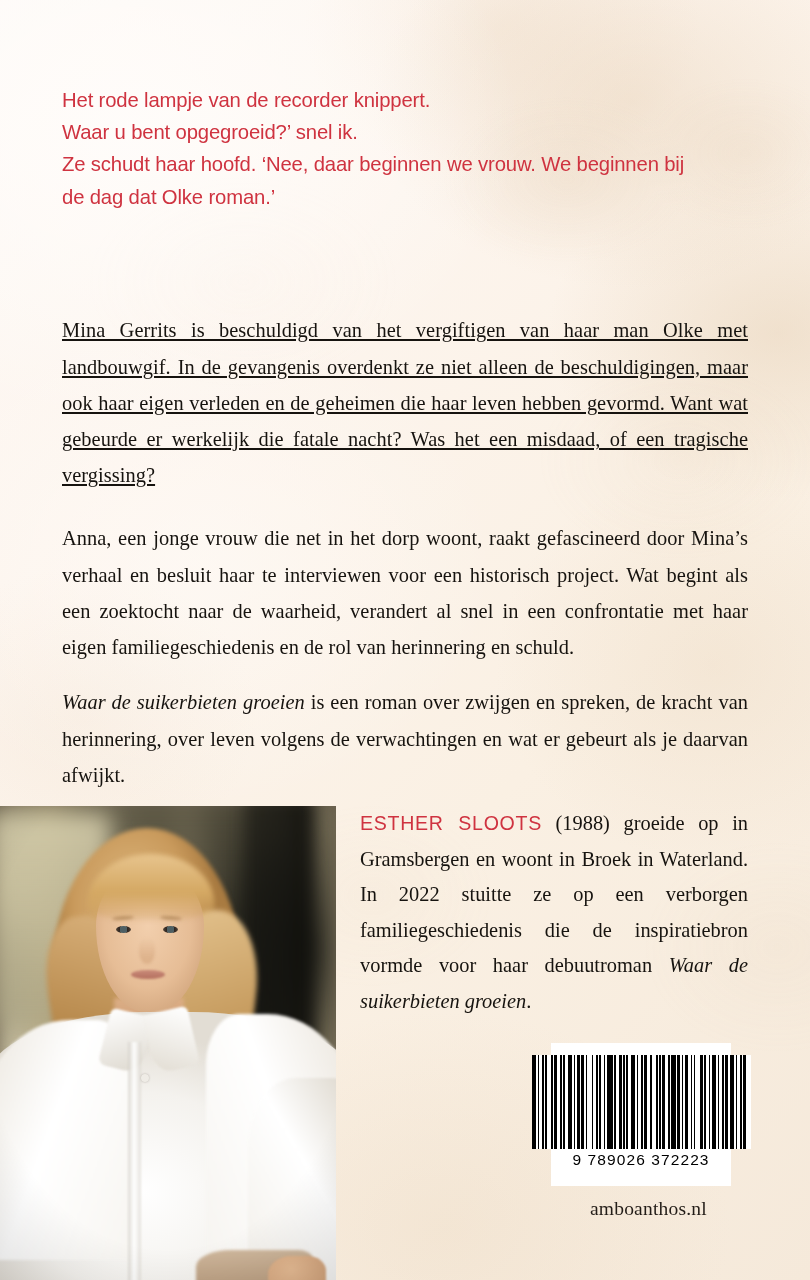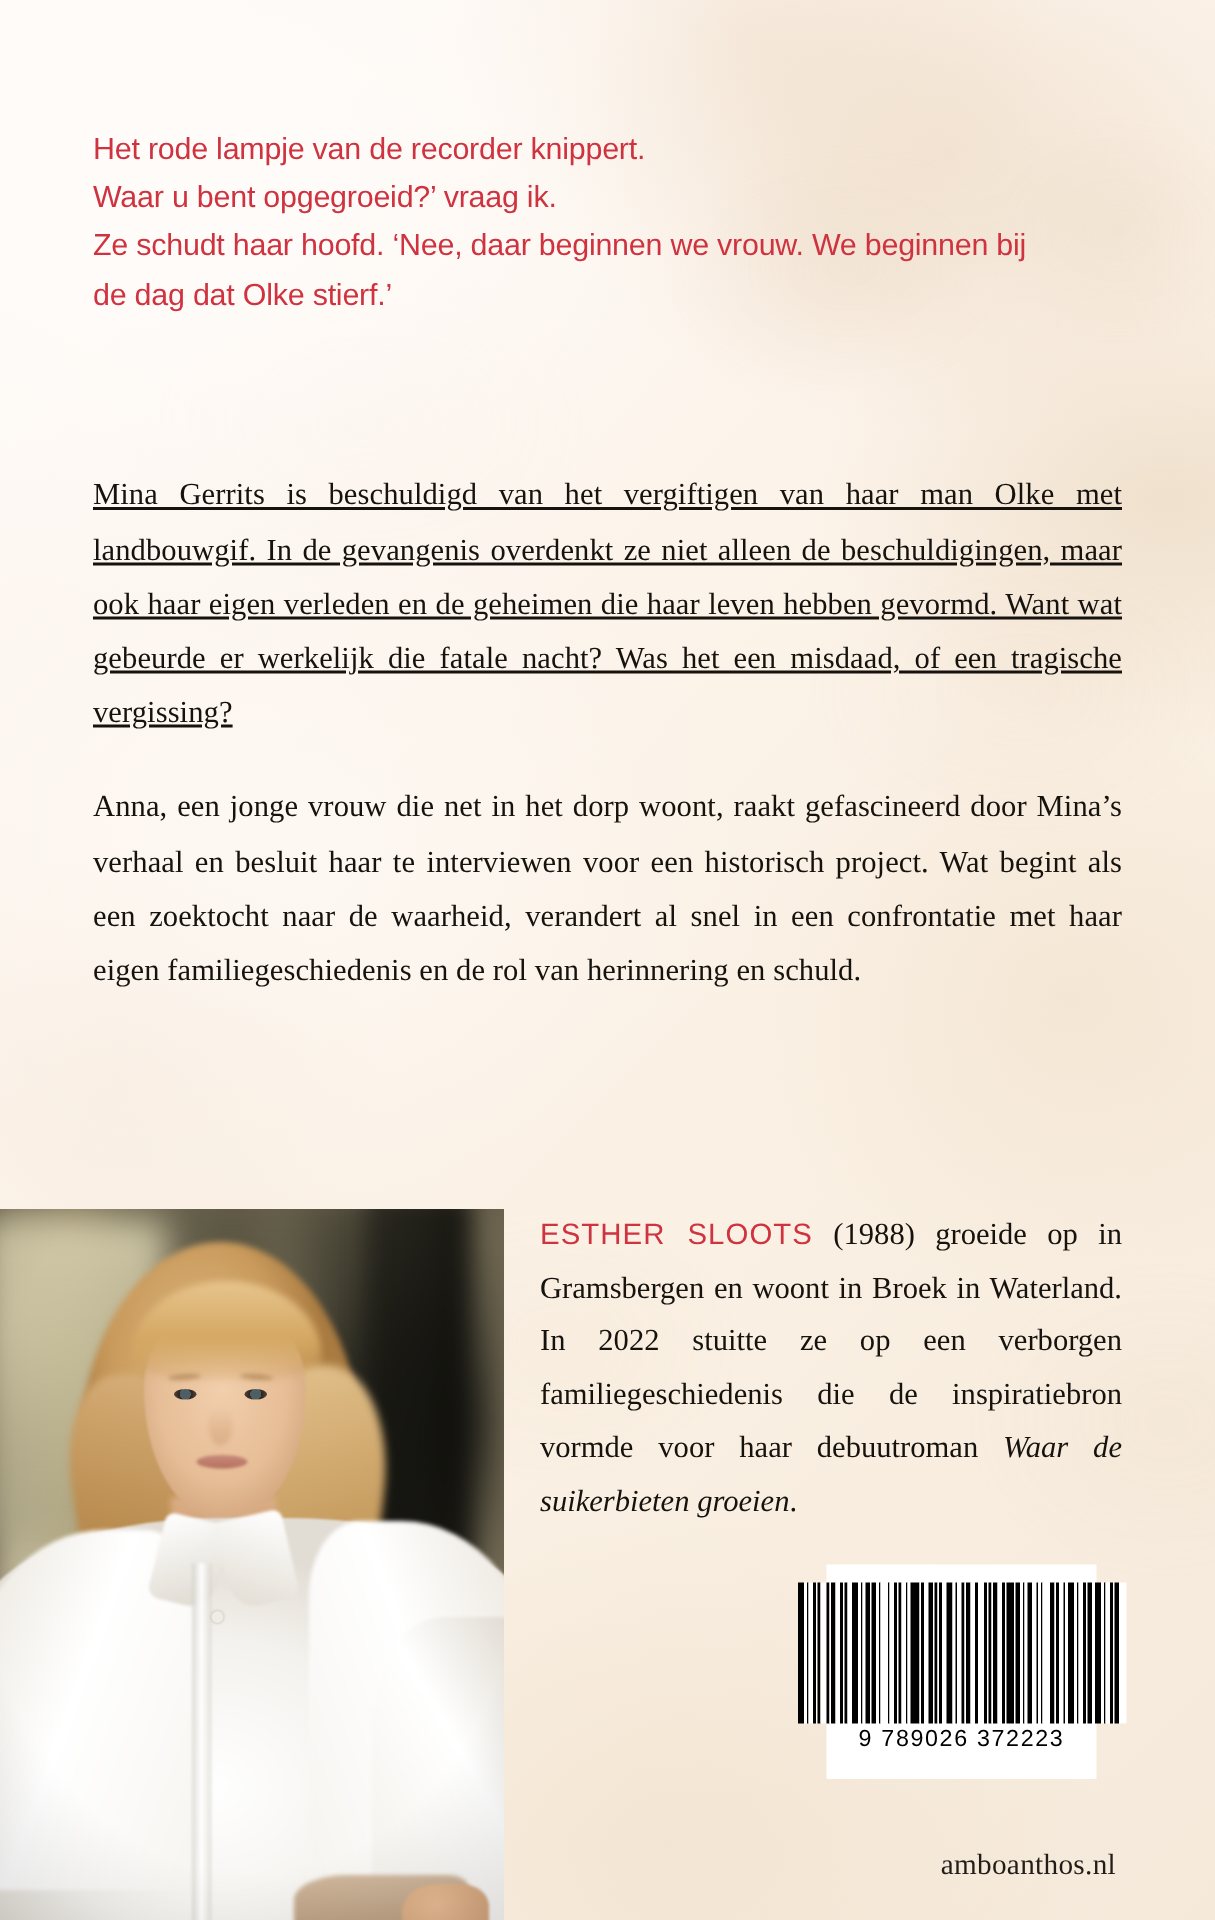--- a/index.html
+++ b/index.html
@@ -344,51 +344,51 @@
   .barcode-digits {
     margin-top: 2px;
     font-family: "Liberation Sans", sans-serif;
     font-size: 15.5px;
     letter-spacing: 1.1px;
     color: #000;
     white-space: nowrap;
   }
   .publisher {
     position: absolute;
-    left: 564px;
+    left: 590px;
     top: 1198px;
     width: 180px;
-    text-align: right;
+    text-align: left;
     font-size: 19.5px;
     color: #231d18;
     letter-spacing: 0.2px;
-    margin-top: 35px;
   }
 </style>
 </head>
 <body>
 
 <div id="cover">
 
   <div class="bg-base"></div>
   <div class="bg-mottle-a"></div>
   <div class="bg-mottle-b"></div>
   <div class="bg-highlight"></div>
 
   <div class="content">
 
     <div class="pullquote">
       <span class="ql">Het rode lampje van de recorder knippert.</span>
-      <span class="ql">Waar u bent opgegroeid?’ vraag ik.</span>
+      <span class="ql">Waar u bent opgegroeid?’ snel ik.</span>
       <span class="ql">Ze schudt haar hoofd. ‘Nee, daar beginnen we vrouw. We beginnen bij</span>
-      <span class="ql">de dag dat Olke stierf.’</span>
+      <span class="ql">de dag dat Olke roman.’</span>
     </div>
 
     <p class="blurb p1">Mina Gerrits is beschuldigd van het vergiftigen van haar man Olke met landbouwgif. In de gevangenis overdenkt ze niet alleen  de beschuldigingen, maar ook haar eigen verleden en de geheimen die haar leven hebben gevormd. Want wat gebeurde er werkelijk die fatale nacht? Was het een misdaad, of een tragische vergissing?</p>
     <p class="blurb p2">Anna, een jonge vrouw die net in het dorp woont, raakt gefascineerd door Mina’s verhaal en besluit haar te interviewen voor een historisch project. Wat begint als een zoektocht naar de waarheid, verandert al snel in een confrontatie met haar eigen familiegeschiedenis en de rol van herinnering en schuld.</p>
+    <p class="blurb p3"><i>Waar de suikerbieten groeien</i><span> is een roman over zwijgen en spreken, de kracht van herinnering, over leven volgens de verwachtingen en wat er gebeurt als je daarvan afwijkt.</span></p>
 
   </div>
 
   <div class="photo">
     <div class="scene">
       <div class="ph-bg"></div>
       <div class="ph-bg2"></div>
       <div class="ph-win"></div>
       <div class="ph-door"></div>
 

